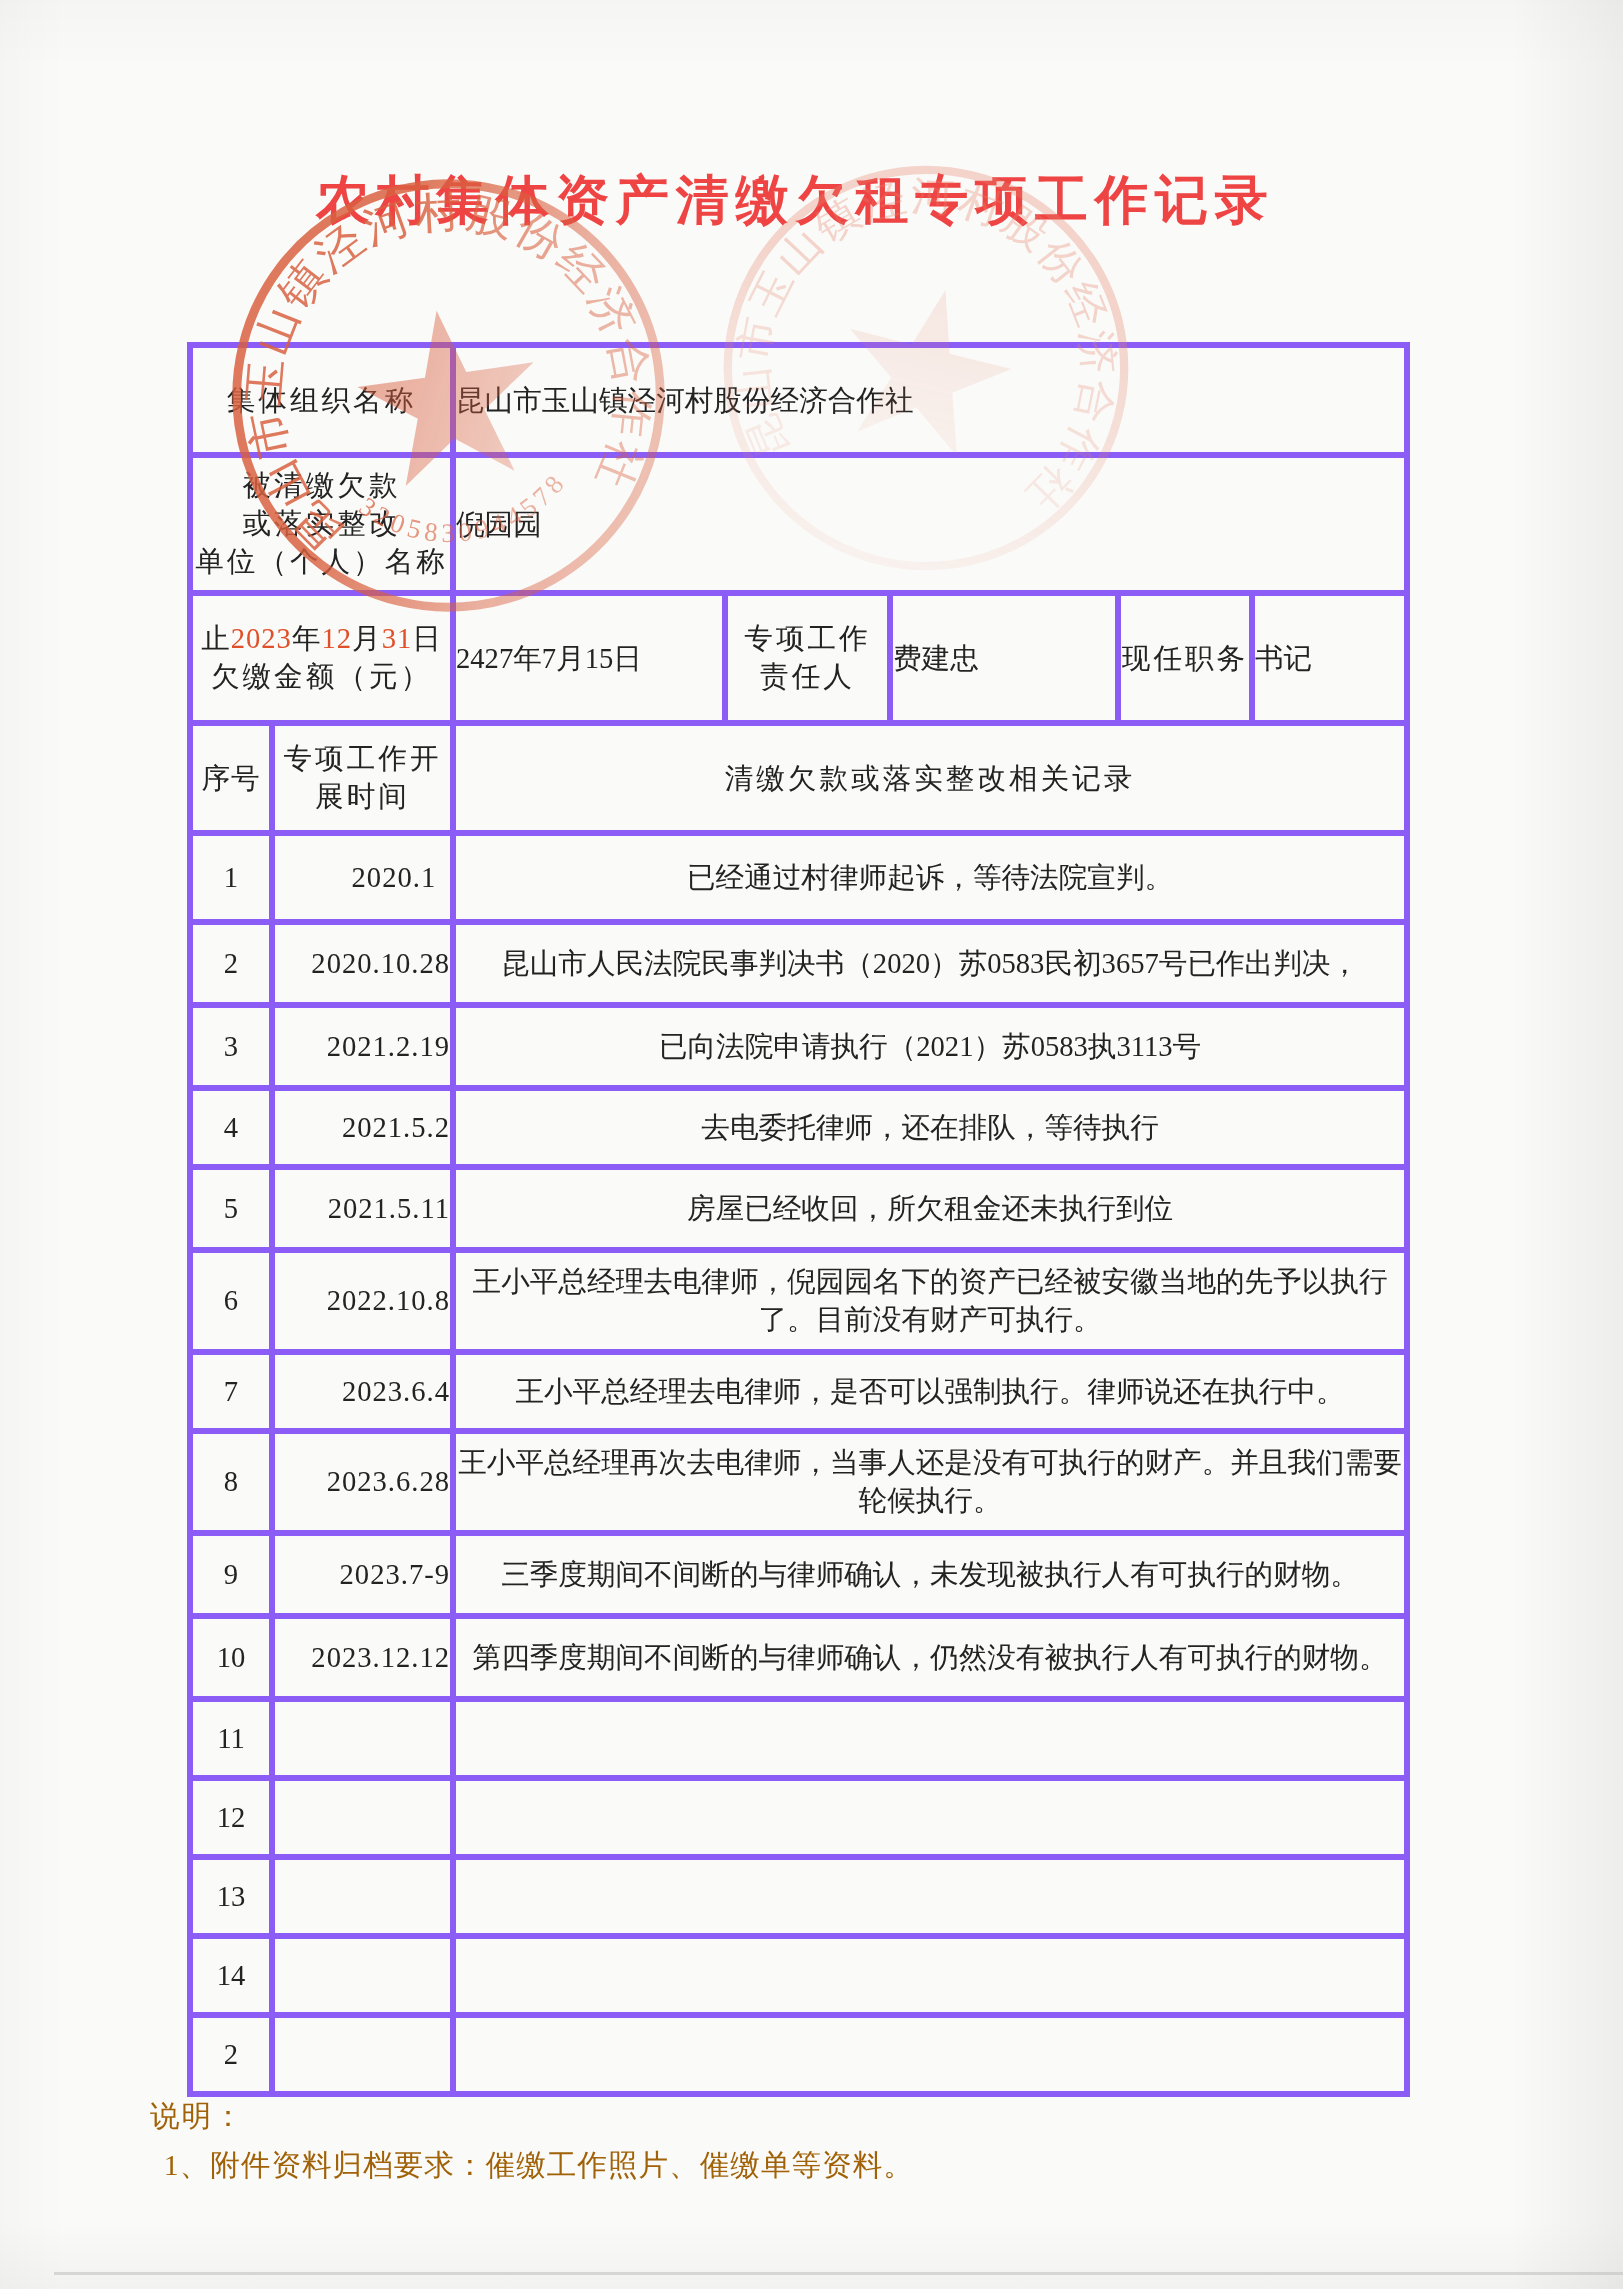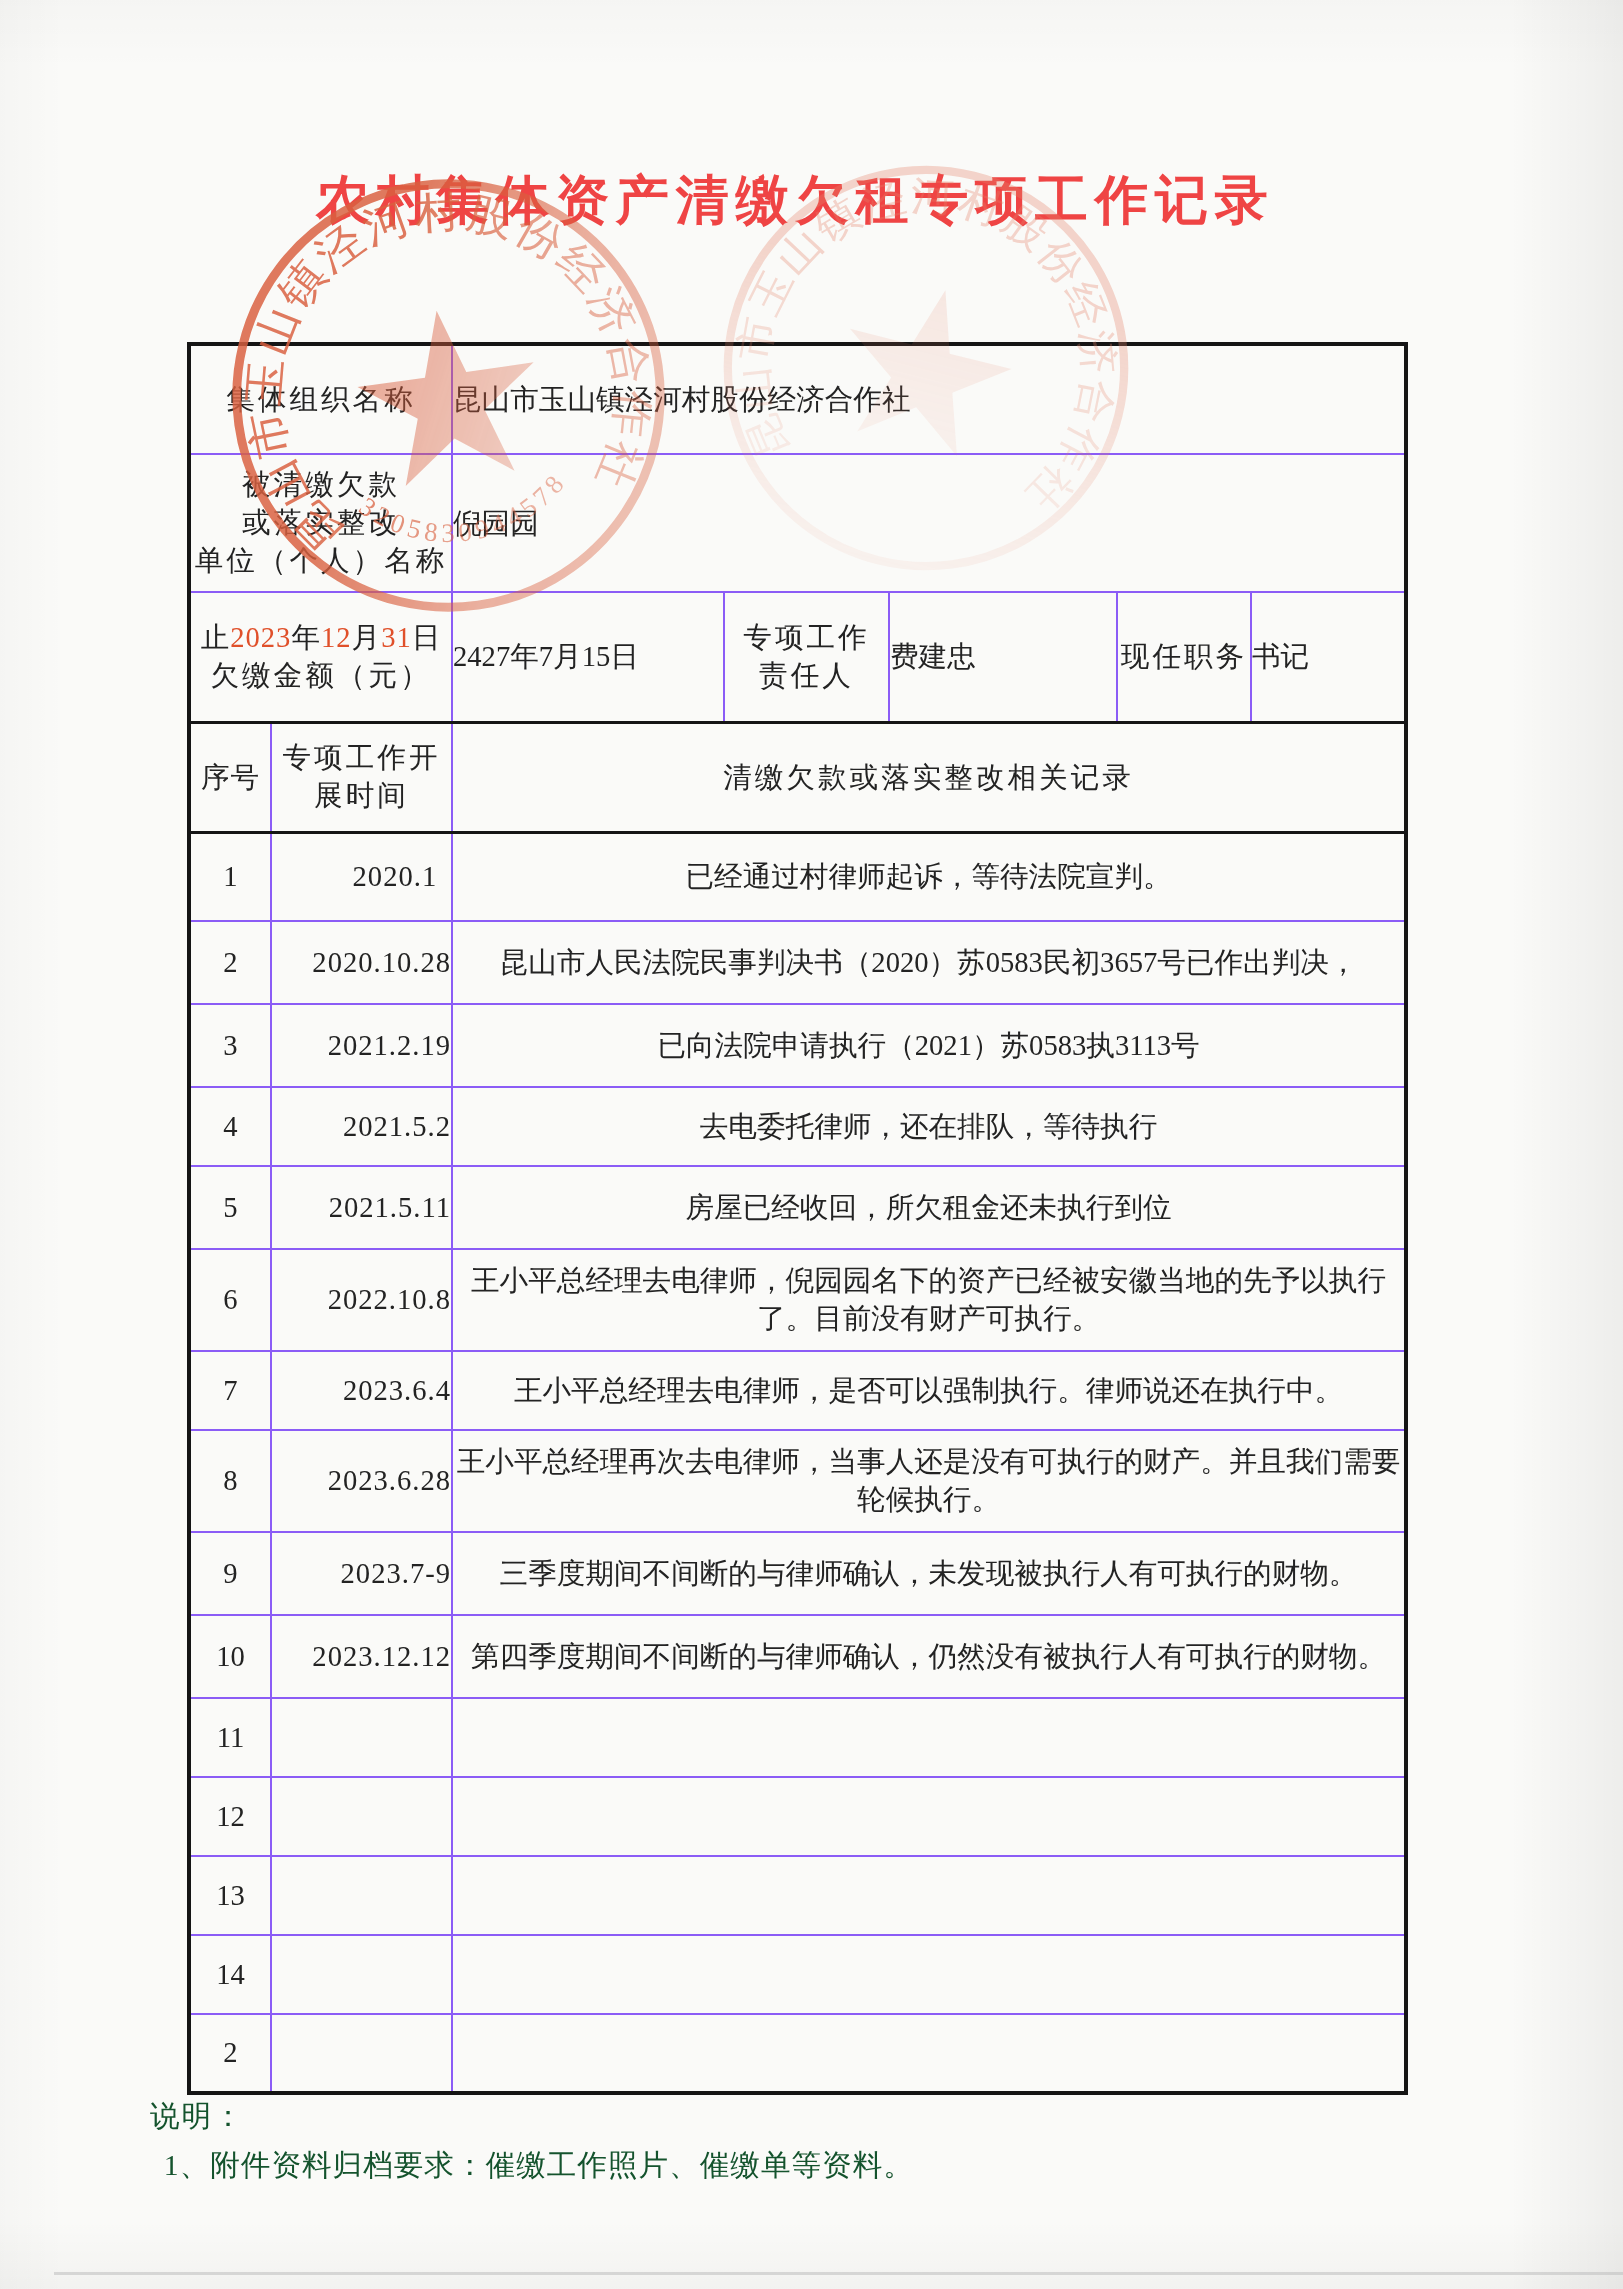--- a/index.html
+++ b/index.html
@@ -19,21 +19,21 @@
     text-align:center;font-size:53px;font-weight:bold;color:#ef4444;
     letter-spacing:6.9px;white-space:nowrap;
   }
 
   table.form{
     position:absolute;left:187px;top:342px;
     border-collapse:collapse;table-layout:fixed;width:1217px;
     font-size:28.6px;color:#232323;
   }
   table.form{border:4.9px solid #151515;}
-  table.form td{border:2px solid #8b5cf6;vertical-align:middle;padding:0;overflow:hidden;}
+  table.form td{border:6px solid #8b5cf6;vertical-align:middle;padding:0;overflow:hidden;}
   tr.row-head td{border-top:3px solid #151515;}
   tr.rec-first td{border-top:3px solid #151515;}
 
   td.lab{text-align:center;letter-spacing:3px;}
   td.val{text-align:left;padding-left:11.8px;}
   .h-r1{height:110px}.h-r2{height:138px}.h-r3{height:130px}.h-hd{height:110px}
   .h-d{height:83px}.h-d1{height:89px}.h-tall{height:102px}.h-e{height:79px}
 
   td.seq{text-align:center;}
   td.date{text-align:right;padding:0 7.9px 0 7.9px;letter-spacing:1px;}
@@ -54,21 +54,21 @@
     mask-image:linear-gradient(115deg,rgba(0,0,0,.95) 35%,rgba(0,0,0,.55) 65%,rgba(0,0,0,.35) 100%);
   }
   .stamp-2{
     left:714px;top:156px;width:424px;height:424px;opacity:.34;color:#e4846a;
     transform:rotate(14deg);
     -webkit-mask-image:linear-gradient(180deg,rgba(0,0,0,.95) 30%,rgba(0,0,0,.4) 75%,rgba(0,0,0,.2) 100%);
     mask-image:linear-gradient(180deg,rgba(0,0,0,.95) 30%,rgba(0,0,0,.4) 75%,rgba(0,0,0,.2) 100%);
   }
   .stamp text{font-family:"Liberation Serif","DejaVu Serif",serif;}
 
-  .notes{position:absolute;left:150px;top:2096px;width:1182px;font-size:29.6px;color:#14532d;}
+  .notes{position:absolute;left:150px;top:2096px;width:1182px;font-size:29.6px;color:#a16207;}
   .notes .nh{margin:0 0 7.9px 0;letter-spacing:2px;}
   .notes .ni{margin:0;padding-left:13.8px;letter-spacing:1px;}
 </style>
 </head>
 <body>
 
 <div class="scan-shade"></div>
 
 <div class="doc-title">农村集体资产清缴欠租专项工作记录</div>
 

